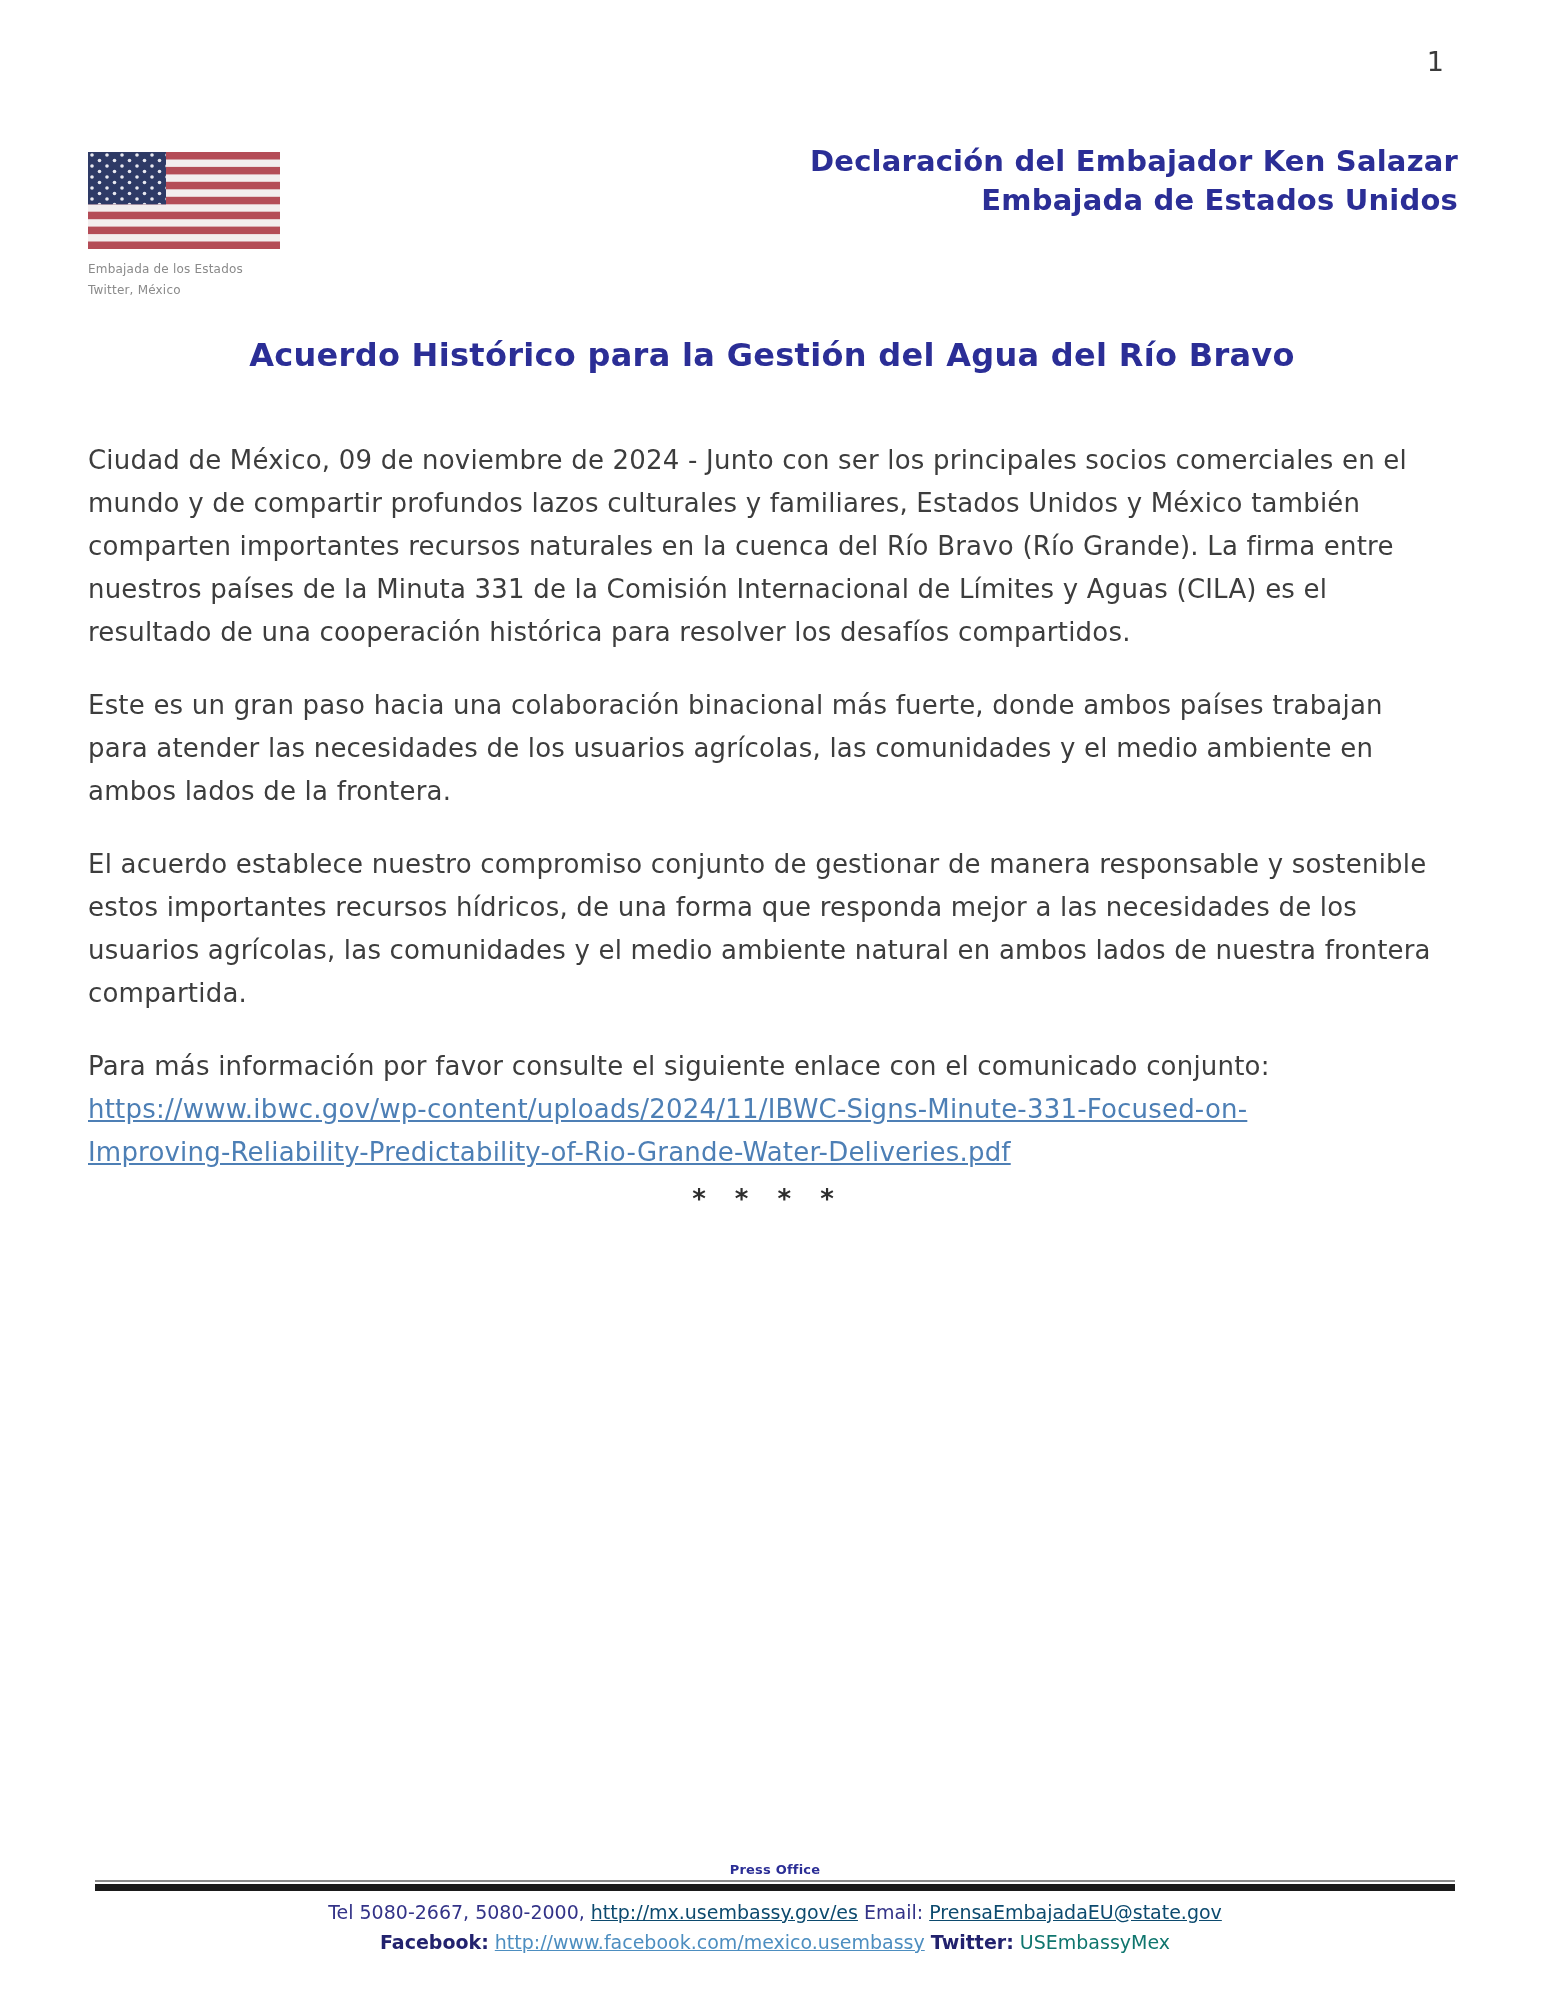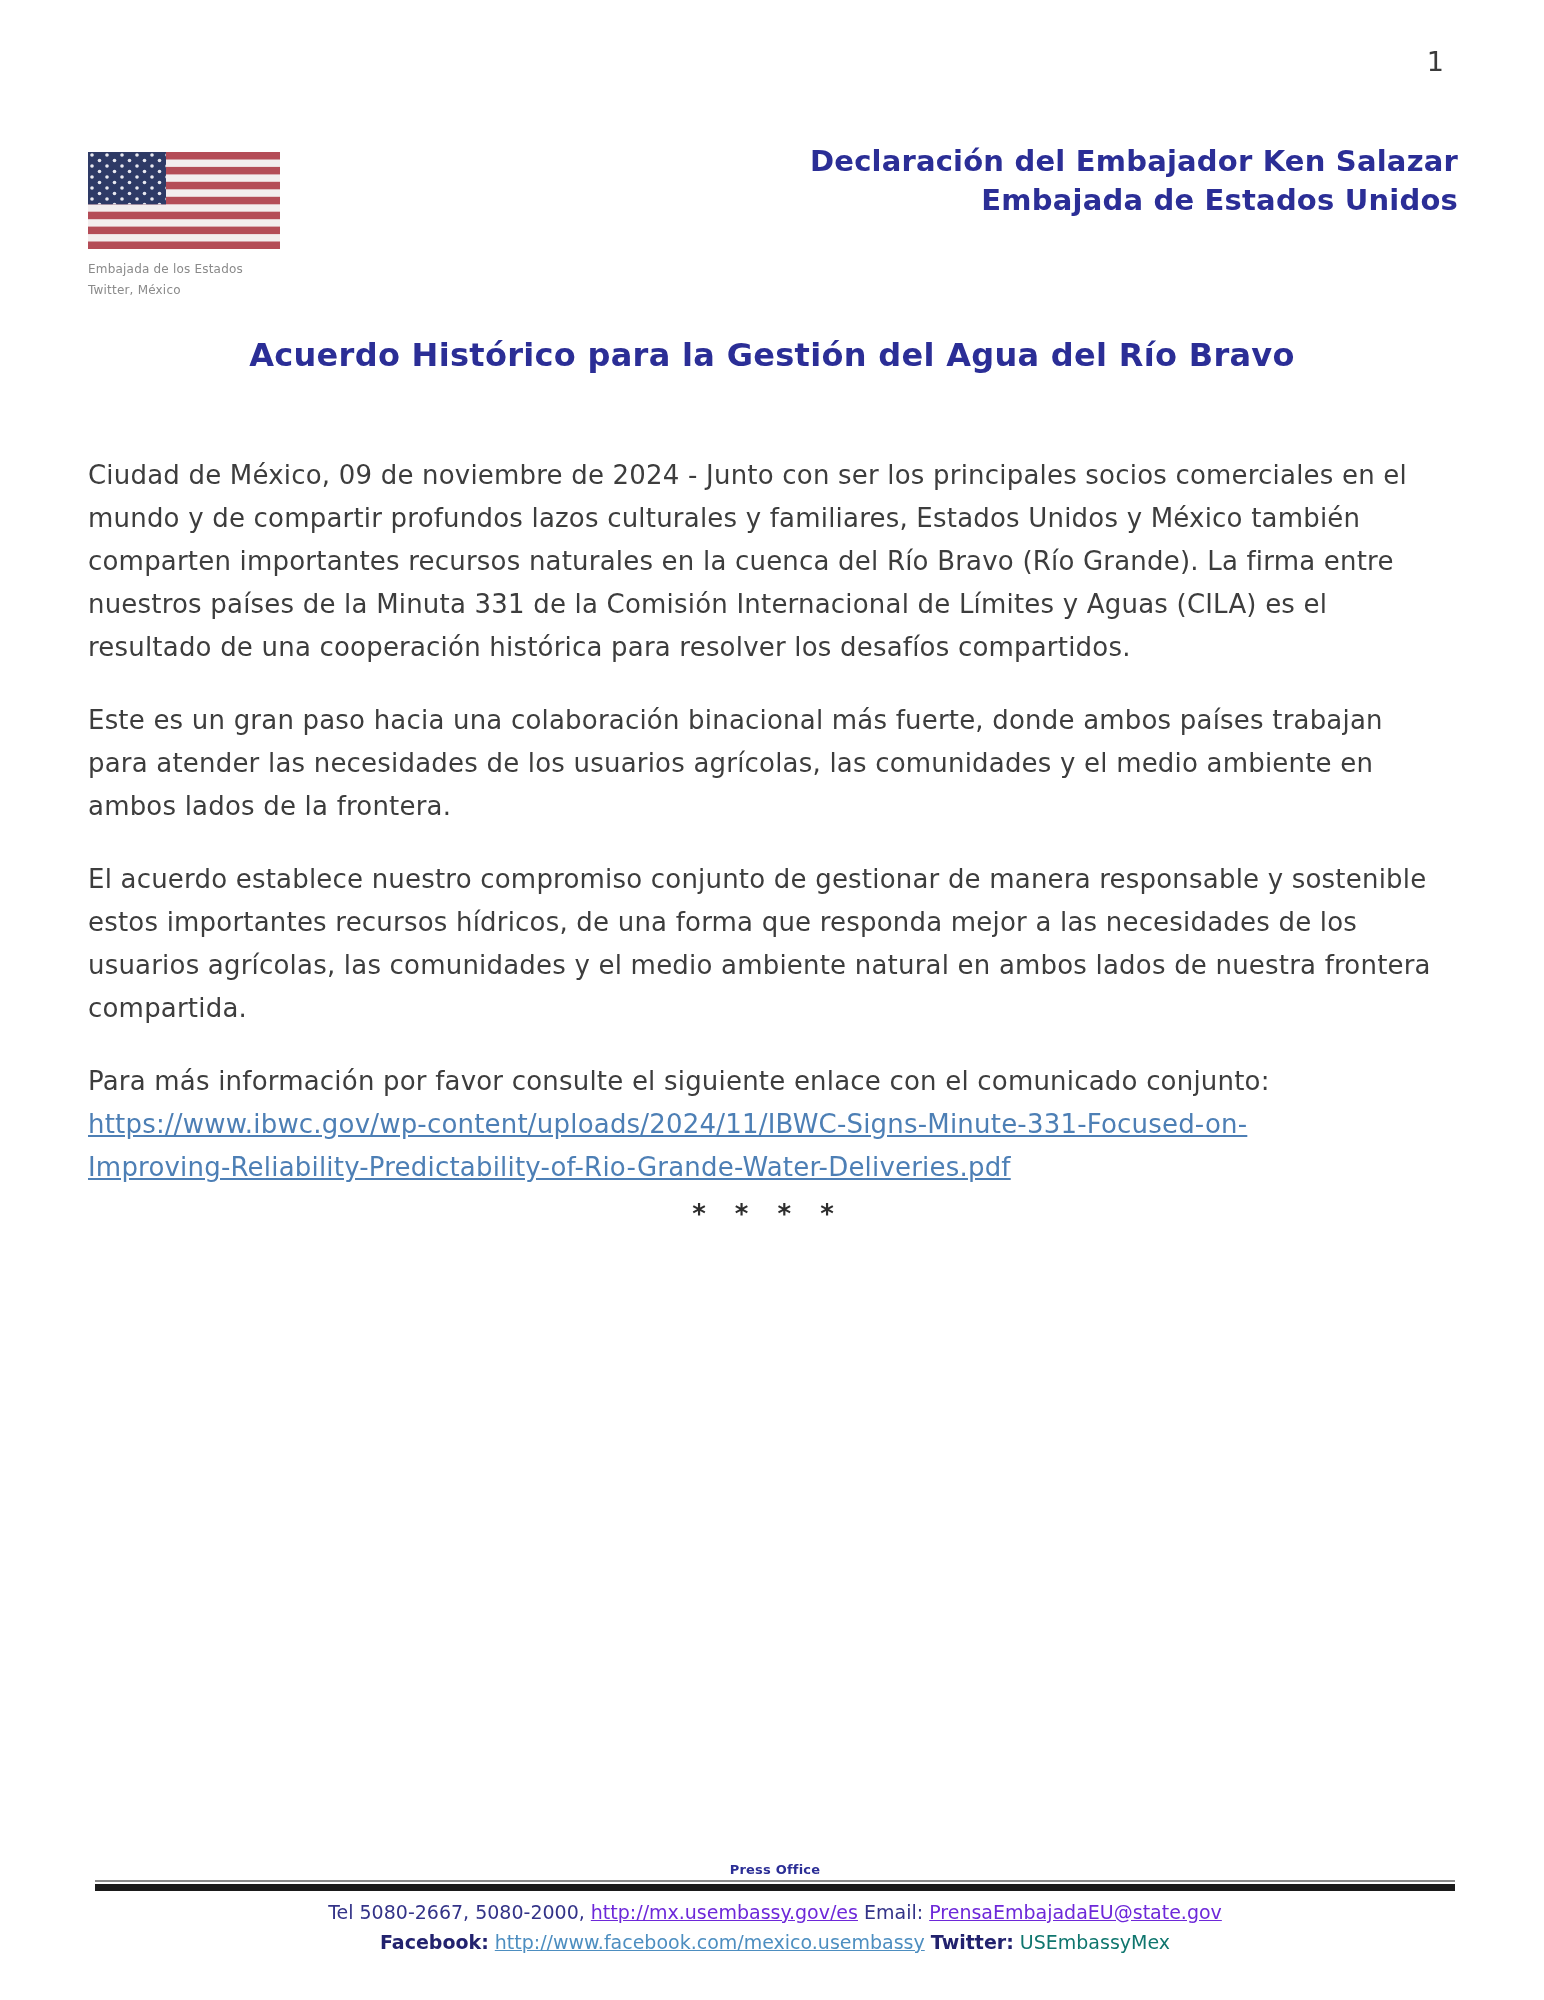--- a/index.html
+++ b/index.html
@@ -61,21 +61,21 @@
   
   .content {
     position: absolute;
     top: 438px;
     left: 88px;
     width: 1360px;
     font-size: 26px;
     line-height: 43px;
     letter-spacing: 0.2px;
   }
-  .content p { margin: 16px 0 30px 0; }
+  .content p { margin: 1px 0 30px 0; }
   .content a.doc-link {
     display: block;
     color: #4d7fb5;
     text-decoration: underline;
     text-decoration-color: #4d7fb5;
     word-break: break-all;
   }
   .separator {
     margin-top: 4px;
     text-align: center;
@@ -101,21 +101,21 @@
   }
   .footer-rule-thin  { height: 2px; background: #8a8a8a; margin-bottom: 2px; }
   .footer-rule-thick { height: 7px; background: #1b1b1b; margin-bottom: 6px; }
   .footer-line {
     font-size: 19px;
     line-height: 30px;
     color: #333388;
     white-space: nowrap;
   }
   .footer-line .lbl-bold { font-weight: bold; color: #22226e; }
-  .footer-line a.f-link-indigo { color: #6d28d9; text-decoration: underline; }
+  .footer-line a.f-link-indigo { color: #0c4a6e; text-decoration: underline; }
   .footer-line a.f-link-blue   { color: #4d8ec0; text-decoration: underline; }
   .footer-line .plain { color: #0f766e; }
 </style>
 </head>
 <body>
 
 <div class="page">
 
   <div class="page-number">1</div>
 

